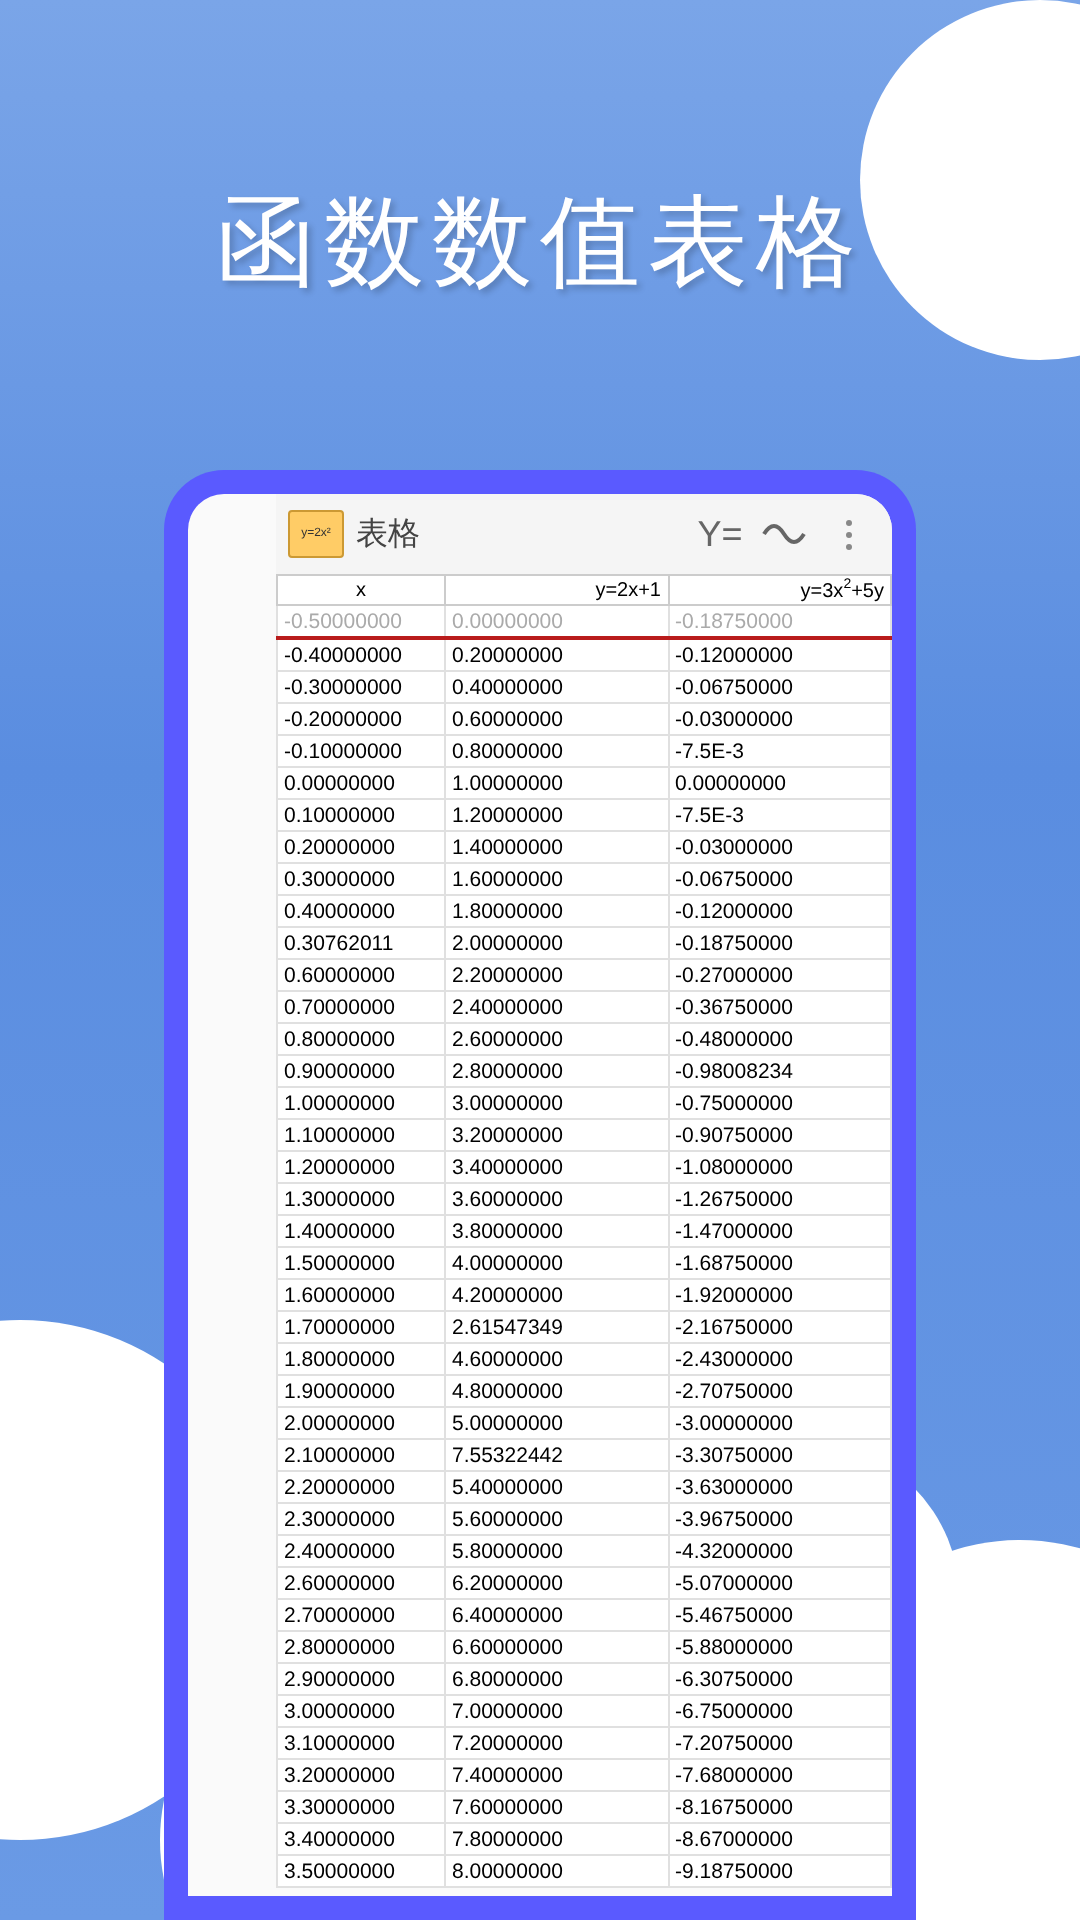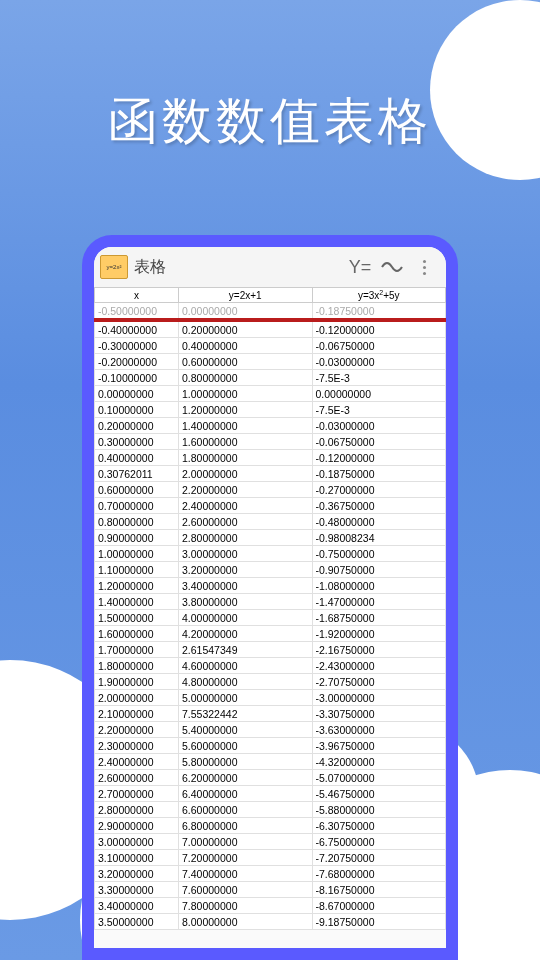--- a/index.html
+++ b/index.html
@@ -44,20 +44,21 @@
   background: #5a5aff;
   border-radius: 30px 30px 0 0;
   padding: 12px;
 }
 .screen {
   background: #fafafa;
   width: 100%;
   height: 100%;
   border-radius: 18px 18px 0 0;
   overflow: hidden;
+  padding-left: 44px;
 }
 
 .toolbar {
   display: flex;
   align-items: center;
   height: 40px;
   padding: 0 6px;
   background: #f5f5f5;
 }
 .app-icon {
@@ -96,39 +97,39 @@
   overflow: hidden;
 }
 table {
   width: 100%;
   border-collapse: collapse;
   font-size: 10.5px;
   table-layout: fixed;
 }
 th {
   font-weight: normal;
-  text-align: center;
+  text-align: right;
   padding: 1px 3px;
   border: 1px solid #ccc;
   background: #fff;
   font-size: 10px;
   height: 14px;
 }
 th:first-child { text-align: center; width: 84px; }
 td {
   padding: 0.5px 3px;
   border: 1px solid #e0e0e0;
   background: #fff;
   white-space: nowrap;
   overflow: hidden;
   height: 14px;
   line-height: 14px;
 }
 td:first-child { width: 84px; }
-.sep-green { border-top: 4px solid #b91c1c; }
+.sep-green { border-top: 2px solid #b91c1c; }
 tbody tr:first-child td { color: #aaa; }
 sup { font-size: 7px; }
 </style>
 </head>
 <body>
 
 <div class="cloud cloud1"></div>
 <div class="cloud cloud2"></div>
 <div class="cloud cloud3"></div>
 <div class="cloud cloud4"></div>
@@ -249,20 +250,25 @@
               <td>1.10000000</td>
               <td>3.20000000</td>
               <td>-0.90750000</td>
             </tr>
             <tr>
               <td>1.20000000</td>
               <td>3.40000000</td>
               <td>-1.08000000</td>
             </tr>
             <tr>
+              <td>1.30000000</td>
+              <td>3.60000000</td>
+              <td>-1.26750000</td>
+            </tr>
+            <tr>
               <td>1.40000000</td>
               <td>3.80000000</td>
               <td>-1.47000000</td>
             </tr>
             <tr>
               <td>1.50000000</td>
               <td>4.00000000</td>
               <td>-1.68750000</td>
             </tr>
             <tr>

